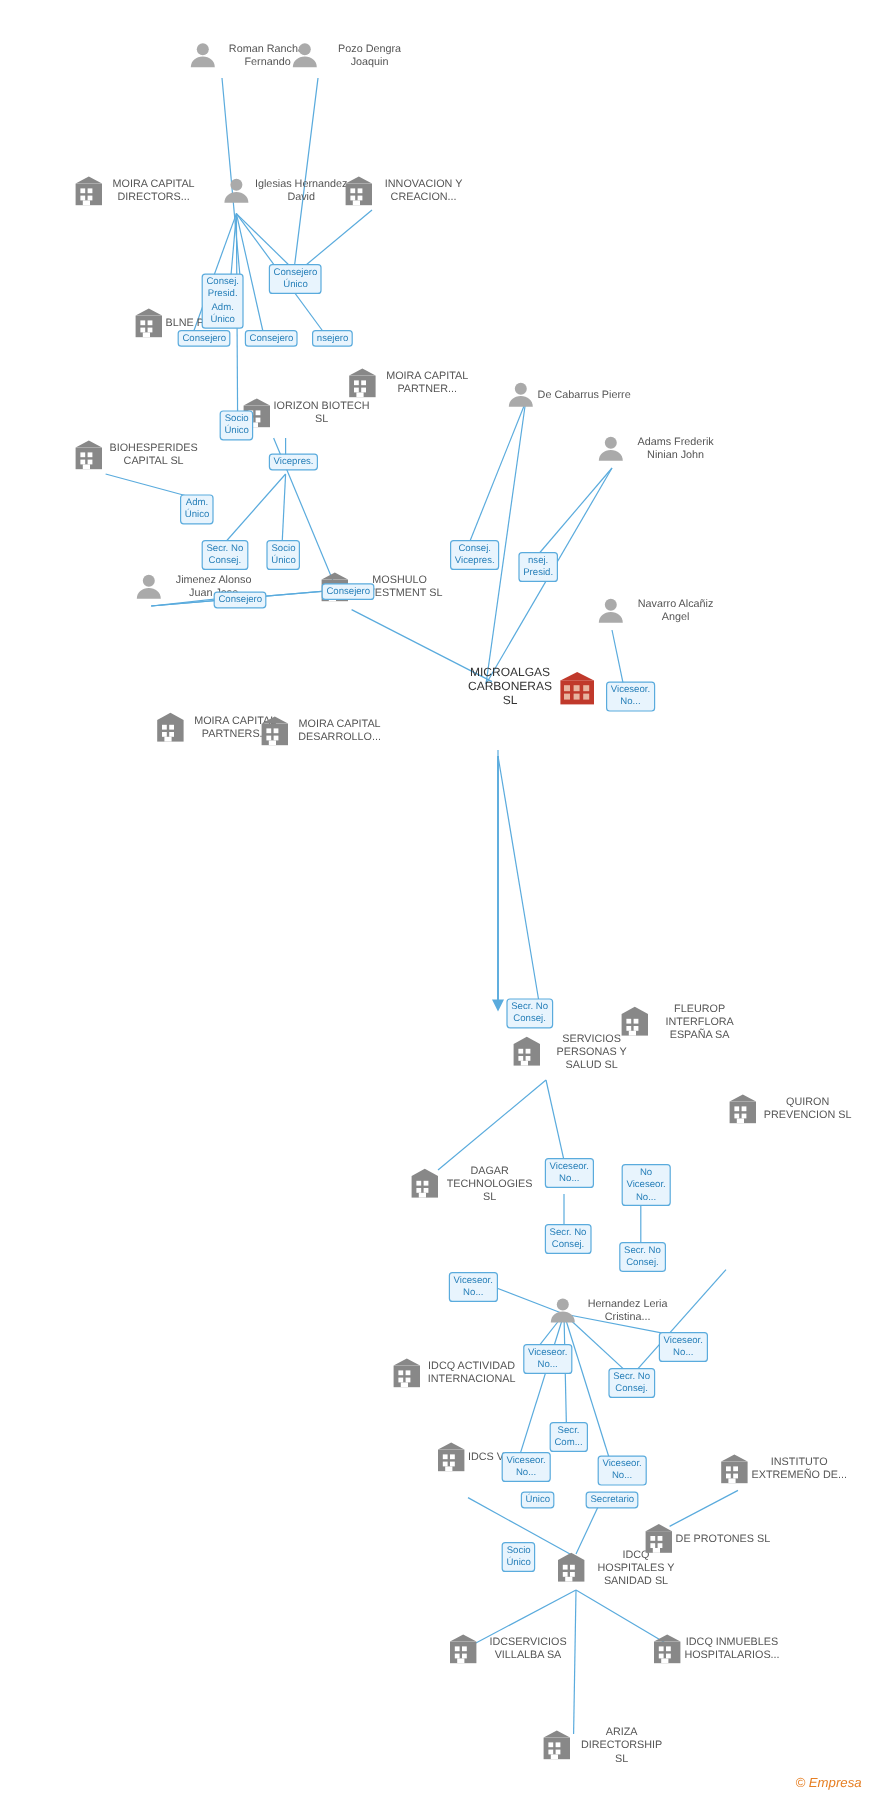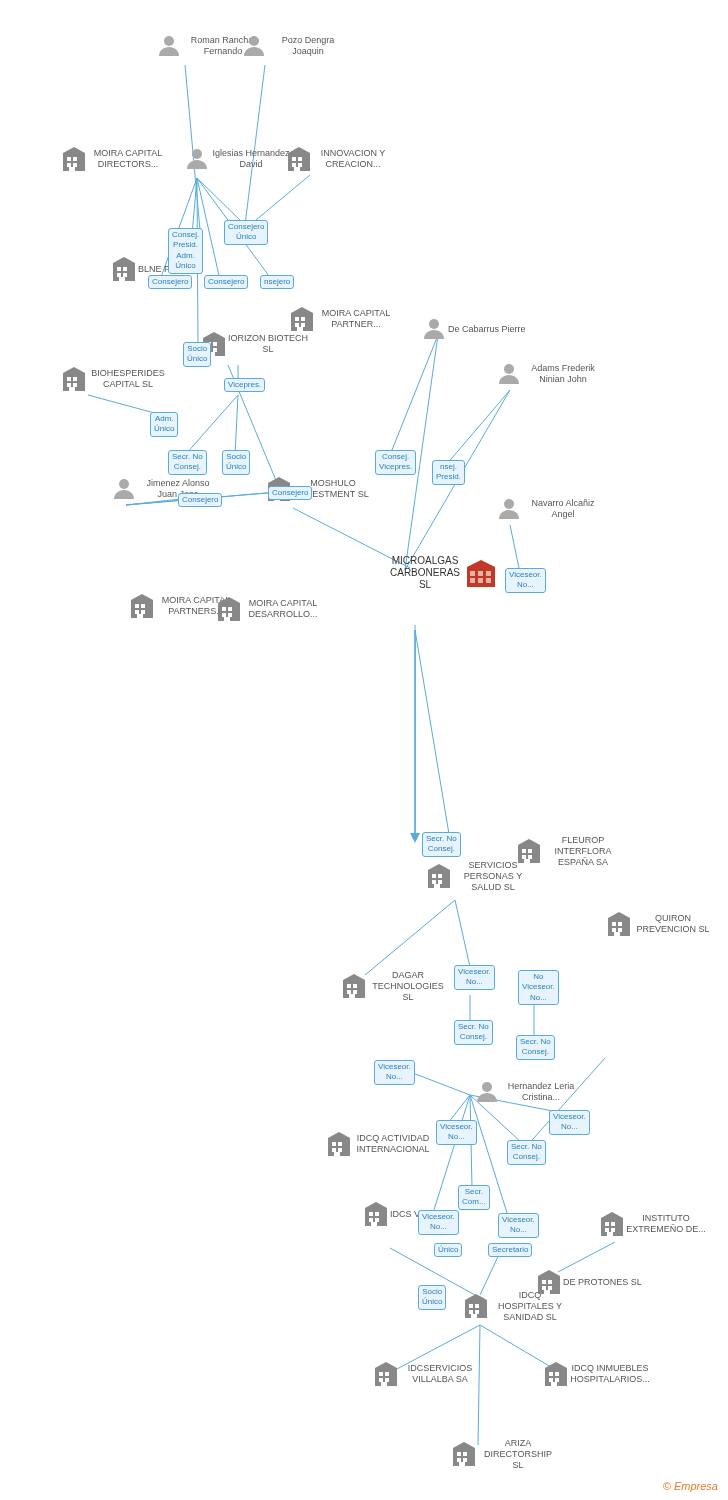--- a/index.html
+++ b/index.html
@@ -363,21 +363,21 @@
         <rect x="7" y="12" width="4" height="4" fill="#fff"></rect>
         <rect x="13" y="12" width="4" height="4" fill="#fff"></rect>
         <rect x="7" y="18" width="4" height="4" fill="#fff"></rect>
         <rect x="13" y="18" width="4" height="4" fill="#fff"></rect>
         <rect x="9" y="22" width="6" height="4" fill="#fff"></rect>
         <polygon points="3,8 14,2 25,8"></polygon>
       </svg>
   <span class="node-label">DAGAR TECHNOLOGIES SL</span>
 </div>
 
-<div class="node" style="left:473px;top:1078px">
+<div class="node" style="left:455px;top:1078px">
   <svg class="person-icon" viewBox="0 0 28 28" fill="#aaa">
         <circle cx="14" cy="9" r="5"></circle>
         <path d="M4 24c0-5.5 4.5-9 10-9s10 3.5 10 9"></path>
       </svg>
   <span class="node-label">Hernandez Leria Cristina...</span>
 </div>
 
 <div class="node" style="left:325px;top:1130px">
   <svg class="building-icon" viewBox="0 0 28 28" fill="#888">
         <rect x="3" y="8" width="22" height="18"></rect>

